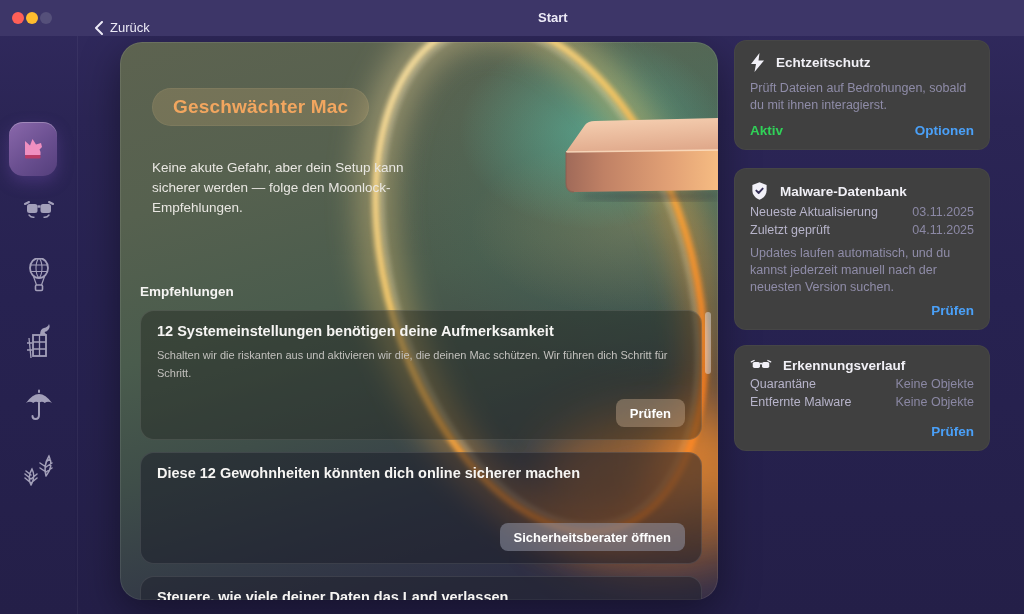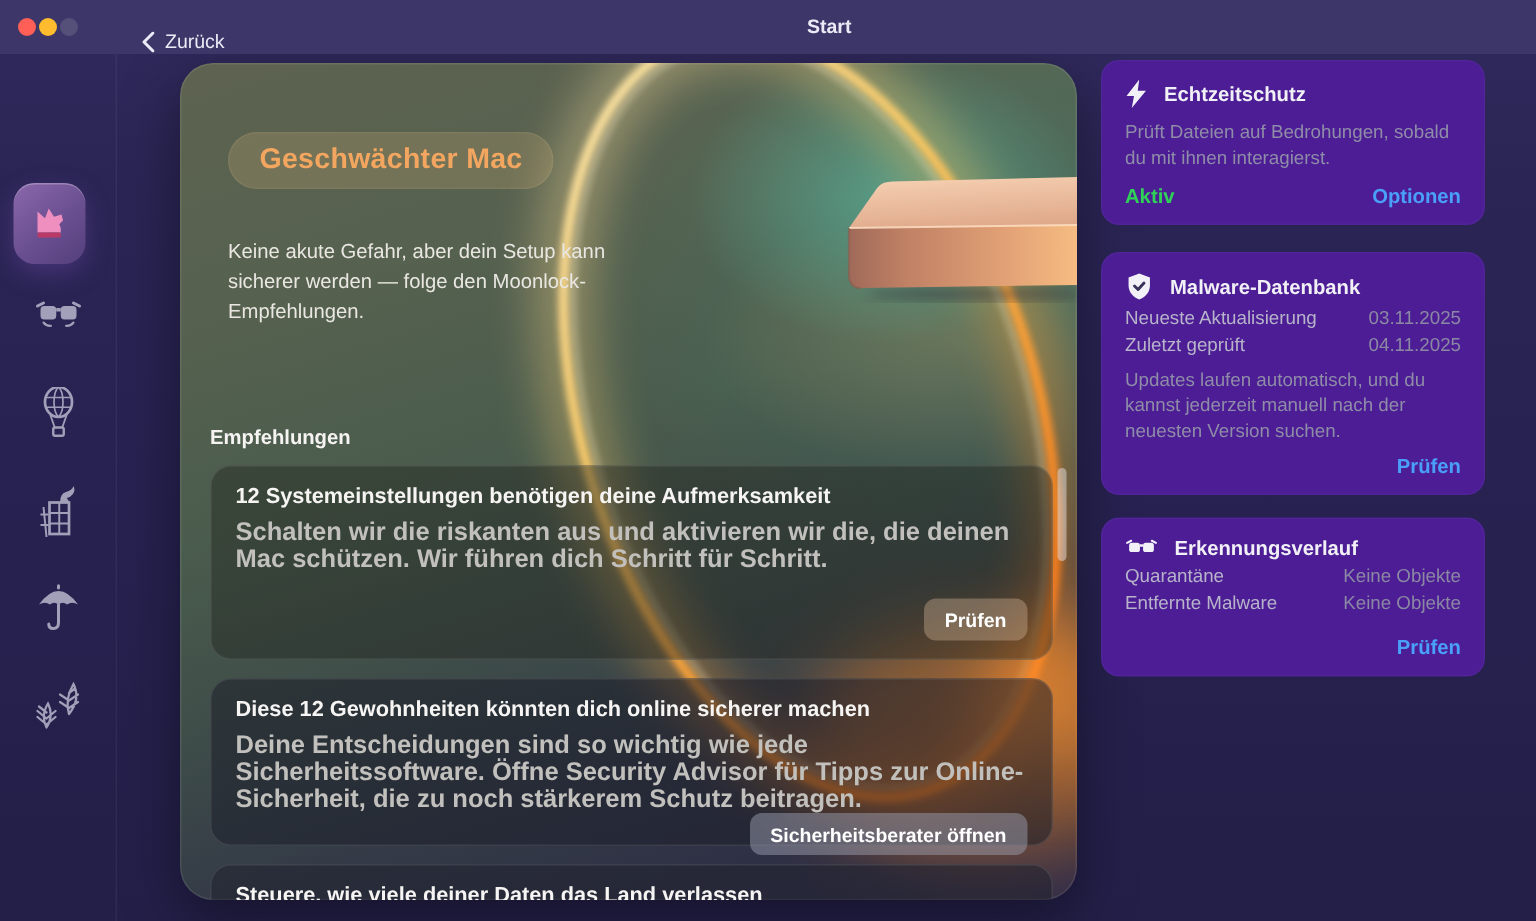--- a/index.html
+++ b/index.html
@@ -41,30 +41,30 @@
     color:#f2a65f;font-size:19px;font-weight:700;letter-spacing:.2px;box-shadow:inset 0 0 0 1px rgba(255,225,180,0.07);}
   .hero-desc{position:absolute;left:32px;top:102px;width:268px;color:#e9e7e2;font-size:13.5px;line-height:20px;}
   .sec-title{position:absolute;left:20px;top:242px;color:#f5f4f2;font-size:13.5px;font-weight:700;}
   .rec{position:absolute;left:20px;width:562px;border-radius:14px;box-sizing:border-box;
     padding:12px 16px;display:flex;flex-direction:column;
     border:1px solid rgba(255,255,255,0.10);}
   .rec1{top:268px;height:130px;background:rgba(34,36,31,0.42);}
   .rec2{top:410px;height:112px;background:rgba(26,29,40,0.52);}
   .rec3{top:534px;height:70px;background:rgba(30,32,44,0.52);}
   .rec-title{color:#f6f5f3;font-size:14.5px;font-weight:700;}
-  .rec-body{margin-top:7px;color:#c2c0bd;font-size:17px;line-height:18px;max-width:540px;font-weight:bold;}
+  .rec-body{margin-top:7px;color:#c2c0bd;font-size:11px;line-height:18px;max-width:540px;}
   .rec-actions{margin-top:auto;display:flex;justify-content:flex-end;}
   .btn{border:none;border-radius:8px;height:28px;padding:0 14px;color:#fff;font-size:13px;font-weight:700;
     font-family:"Liberation Sans",sans-serif;cursor:pointer;}
   .btn-tan{background:rgba(201,172,142,0.42);}
   .btn-gray{background:rgba(151,155,173,0.50);}
   .scrollthumb{position:absolute;right:7px;top:270px;width:6px;height:62px;border-radius:3px;background:rgba(235,235,245,0.45);}
   
   .rightcol{position:absolute;left:734px;top:40px;width:256px;z-index:10;}
-  .panel{box-sizing:border-box;width:256px;border-radius:12px;background:#4c1d95;padding:13px 16px 12px 16px;
+  .panel{box-sizing:border-box;width:256px;border-radius:12px;background:#404040;padding:13px 16px 12px 16px;
     display:flex;flex-direction:column;margin-bottom:0;box-shadow:inset 0 0 0 1px rgba(255,255,255,0.03);}
   .p-a{height:110px;margin-bottom:18px;}
   .p-b{height:162px;margin-bottom:15px;}
   .p-c{height:106px;margin-bottom:15px;}
   .p-d{height:115px;}
   .p-head{display:flex;align-items:center;gap:11px;}
   .p-title{color:#f1f0f6;font-size:13.5px;font-weight:700;}
   .p-body{margin-top:8px;color:#8f8ca8;font-size:12.5px;line-height:17px;}
   .p-row{display:flex;justify-content:space-between;margin-top:4px;}
   .p-row .lab{color:#b7b4ca;font-size:12.5px;}
@@ -199,21 +199,20 @@
   <section class="rec rec1">
     <div class="rec-title">12 Systemeinstellungen benötigen deine Aufmerksamkeit</div>
     <div class="rec-body">Schalten wir die riskanten aus und aktivieren wir die, die deinen Mac schützen. Wir führen dich Schritt für Schritt.</div>
     <div class="rec-actions">
       <button class="btn btn-tan">Prüfen</button>
     </div>
   </section>
 
   <section class="rec rec2">
     <div class="rec-title">Diese 12 Gewohnheiten könnten dich online sicherer machen</div>
-    <div class="rec-body">Deine Entscheidungen sind so wichtig wie jede Sicherheitssoftware. Öffne Security Advisor für Tipps zur Online-Sicherheit, die zu noch stärkerem Schutz beitragen.</div>
     <div class="rec-actions">
       <button class="btn btn-gray">Sicherheitsberater öffnen</button>
     </div>
   </section>
 
   <section class="rec rec3">
     <div class="rec-title">Steuere, wie viele deiner Daten das Land verlassen</div>
   </section>
 
   <div class="scrollthumb"></div>

